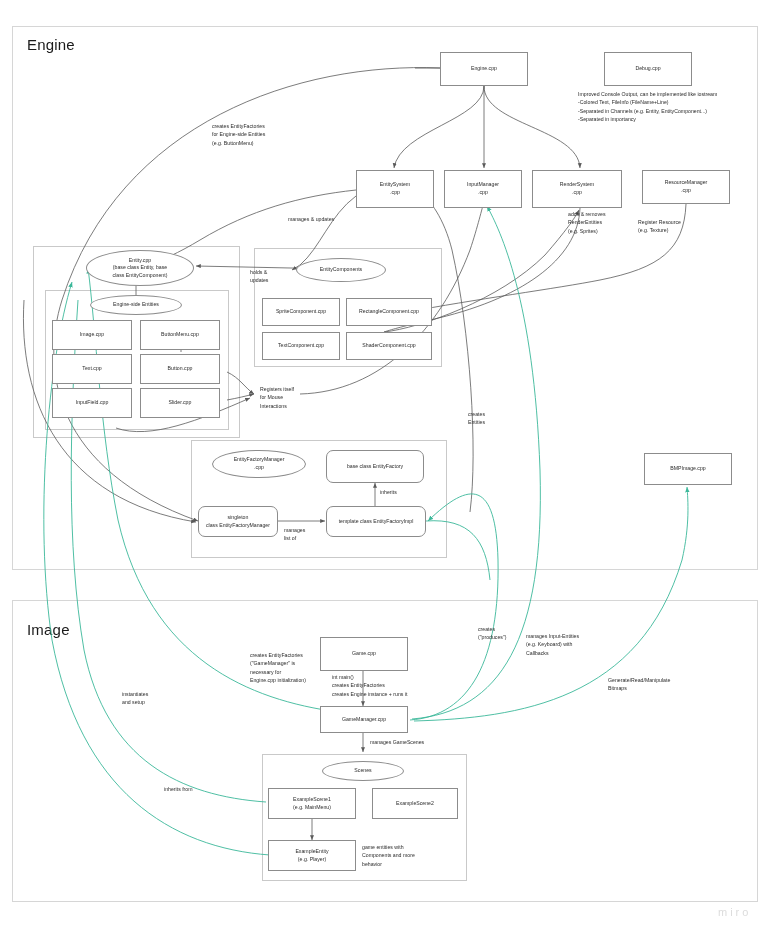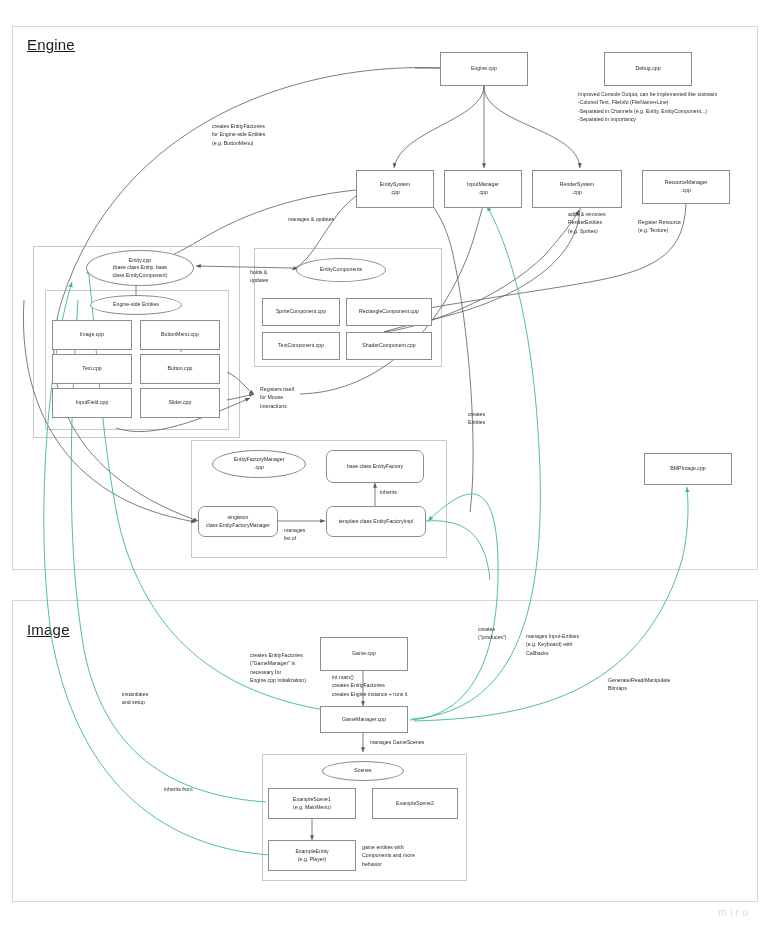--- a/index.html
+++ b/index.html
@@ -2,21 +2,21 @@
 <html><head>
 <meta charset="utf-8">
 <style>
   html,body{margin:0;padding:0;background:#ffffff;}
   body{width:768px;height:934px;position:relative;overflow:hidden;
        font-family:"Liberation Sans","DejaVu Sans",sans-serif;color:#1a1a1a;}
   #canvas{position:absolute;left:0;top:0;width:768px;height:934px;}
   svg#edges{position:absolute;left:0;top:0;width:768px;height:934px;pointer-events:none;}
 
   .panel{position:absolute;border:1px solid #d6d6d6;background:transparent;}
-  .panel-title{position:absolute;font-size:15px;color:#1a1a1a;letter-spacing:.2px;text-decoration:underline;}
+  .panel-title{position:absolute;font-size:15px;color:#1a1a1a;letter-spacing:.2px;}
 
   .group{position:absolute;border:1px solid #c9c9c9;background:transparent;}
 
   .node{position:absolute;box-sizing:border-box;border:1px solid #8c8c8c;
         background:#ffffff;display:flex;align-items:center;justify-content:center;
         text-align:center;font-size:5.2px;line-height:1.45;color:#2b2b2b;padding:1px;}
   .node.rounded{border-radius:7px;}
   .ellipse{position:absolute;box-sizing:border-box;border:1px solid #8c8c8c;
         background:#ffffff;border-radius:50%;display:flex;align-items:center;
         justify-content:center;text-align:center;font-size:5.2px;line-height:1.45;

